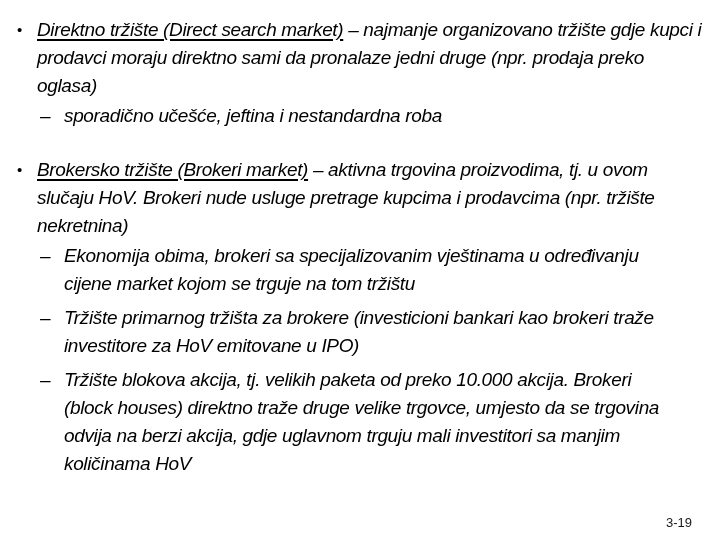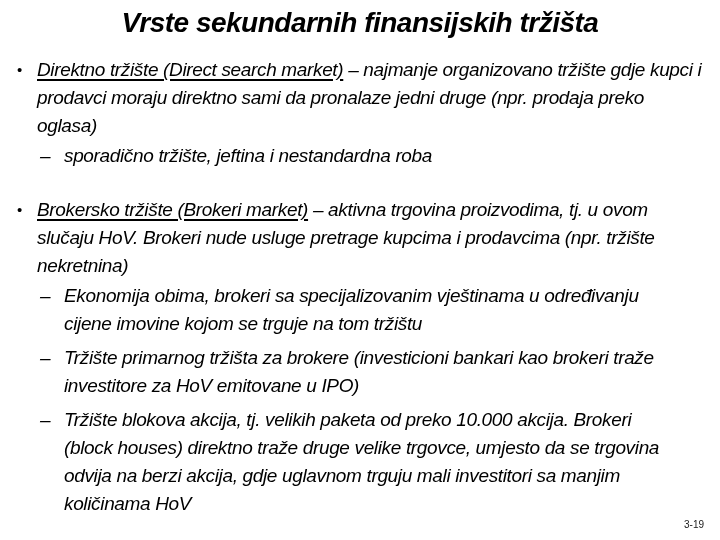--- a/index.html
+++ b/index.html
@@ -59,59 +59,58 @@
     margin-left: 23px;
   }
   .l2 + .l2 { margin-top: 6px; }
   .l2 > .marker {
     flex: 0 0 24px;
     line-height: 28px;
   }
   .l2 .text { flex: 1; max-width: 608px; }
   .page-num {
     position: absolute;
-    right: 16px;
+    right: 28px;
     bottom: 10px;
-    font-size: 10px;
+    font-size: 13px;
     font-style: normal;
     letter-spacing: 0;
     color: #1a1a1a;
   }
 </style>
 </head>
 <body>
 
 <div class="slide">
 
-  <h1 class="title">Vrste sekundarnih finansijskih tržišta</h1>
 
   <div class="content">
 
     <div class="group">
       <div class="l1">
         <span class="marker">•</span>
         <div class="text"><span class="head">Direktno tržište (Direct search market)</span><span> – najmanje organizovano tržište gdje kupci i prodavci moraju direktno sami da pronalaze jedni druge (npr. prodaja preko oglasa)</span></div>
       </div>
       <div class="subs">
         <div class="l2">
           <span class="marker">–</span>
-          <div class="text">sporadično tržište, jeftina i nestandardna roba</div>
+          <div class="text">sporadično učešće, jeftina i nestandardna roba</div>
         </div>
       </div>
     </div>
 
     <div class="group">
       <div class="l1">
         <span class="marker">•</span>
         <div class="text narrow"><span class="head">Brokersko tržište (Brokeri market)</span><span> – aktivna trgovina proizvodima, tj. u ovom slučaju HoV. Brokeri nude usluge pretrage kupcima i prodavcima (npr. tržište nekretnina)</span></div>
       </div>
       <div class="subs">
         <div class="l2">
           <span class="marker">–</span>
-          <div class="text">Ekonomija obima, brokeri sa specijalizovanim vještinama u određivanju cijene imovine kojom se trguje na tom tržištu</div>
+          <div class="text">Ekonomija obima, brokeri sa specijalizovanim vještinama u određivanju cijene market kojom se trguje na tom tržištu</div>
         </div>
         <div class="l2">
           <span class="marker">–</span>
           <div class="text">Tržište primarnog tržišta za brokere (investicioni bankari kao brokeri traže investitore za HoV emitovane u IPO)</div>
         </div>
         <div class="l2">
           <span class="marker">–</span>
           <div class="text">Tržište blokova akcija, tj. velikih paketa od preko 10.000 akcija. Brokeri (block houses) direktno traže druge velike trgovce, umjesto da se trgovina odvija na berzi akcija, gdje uglavnom trguju mali investitori sa manjim količinama HoV</div>
         </div>
       </div>

